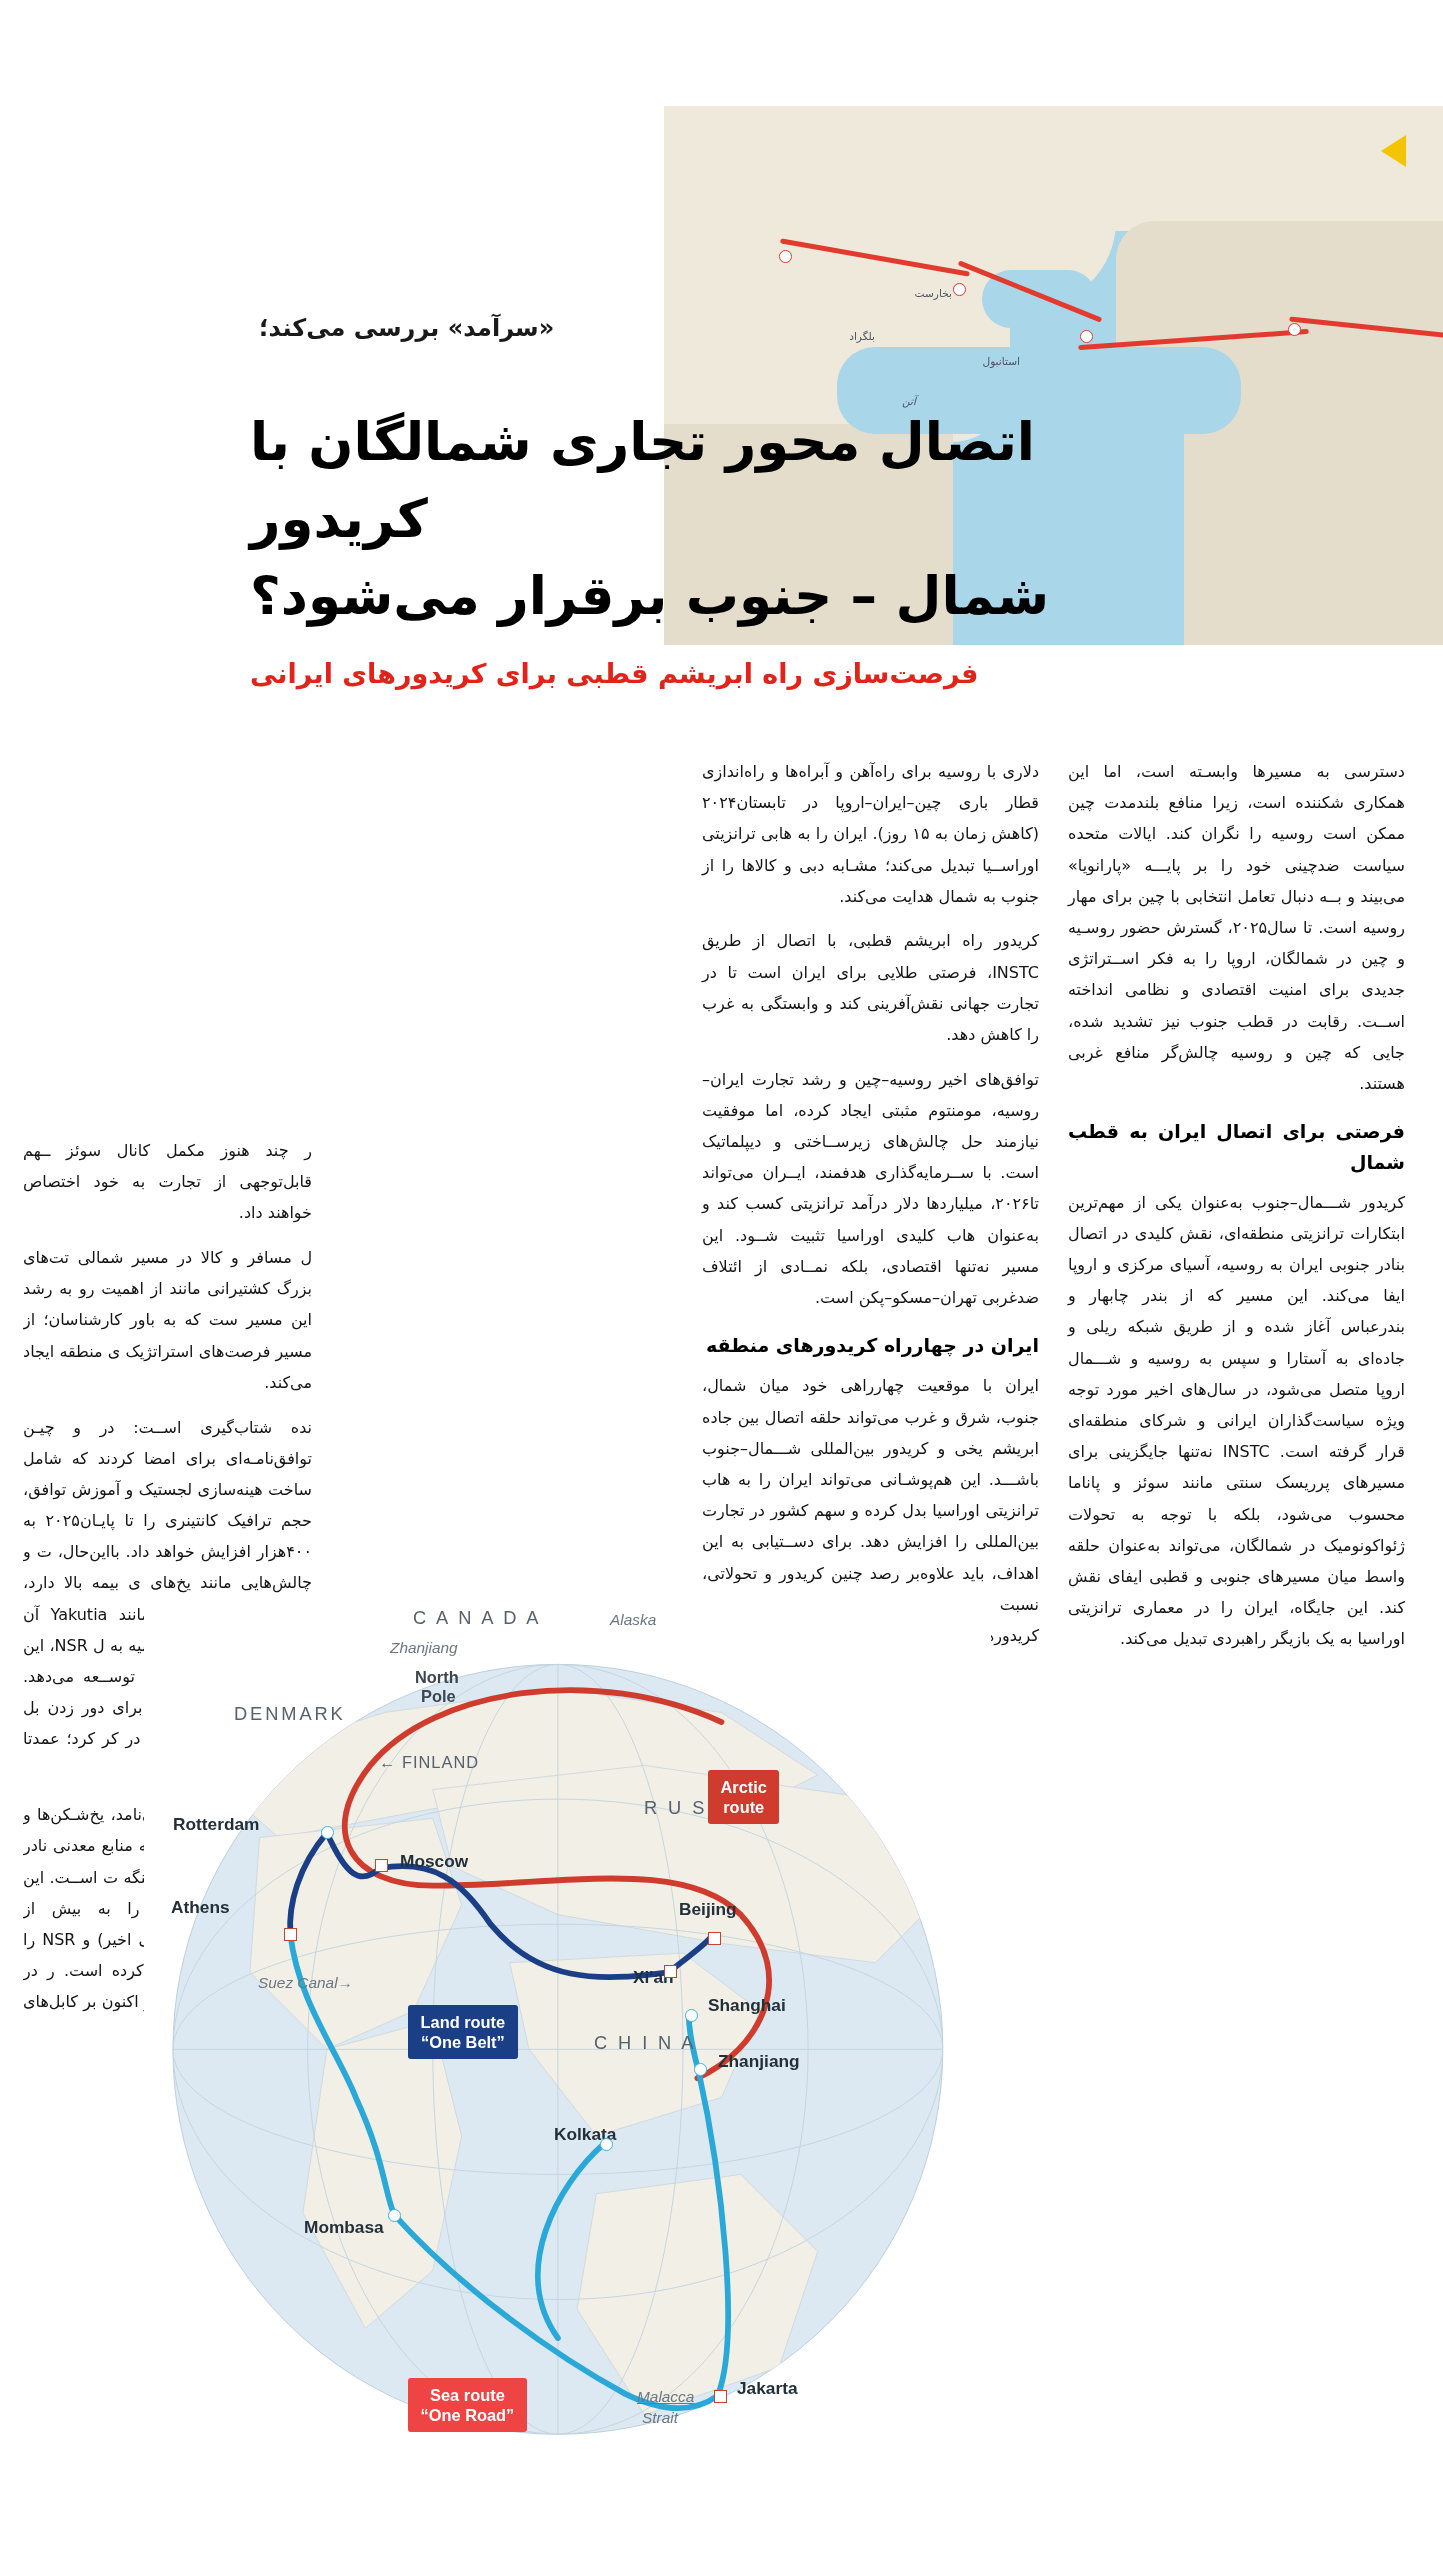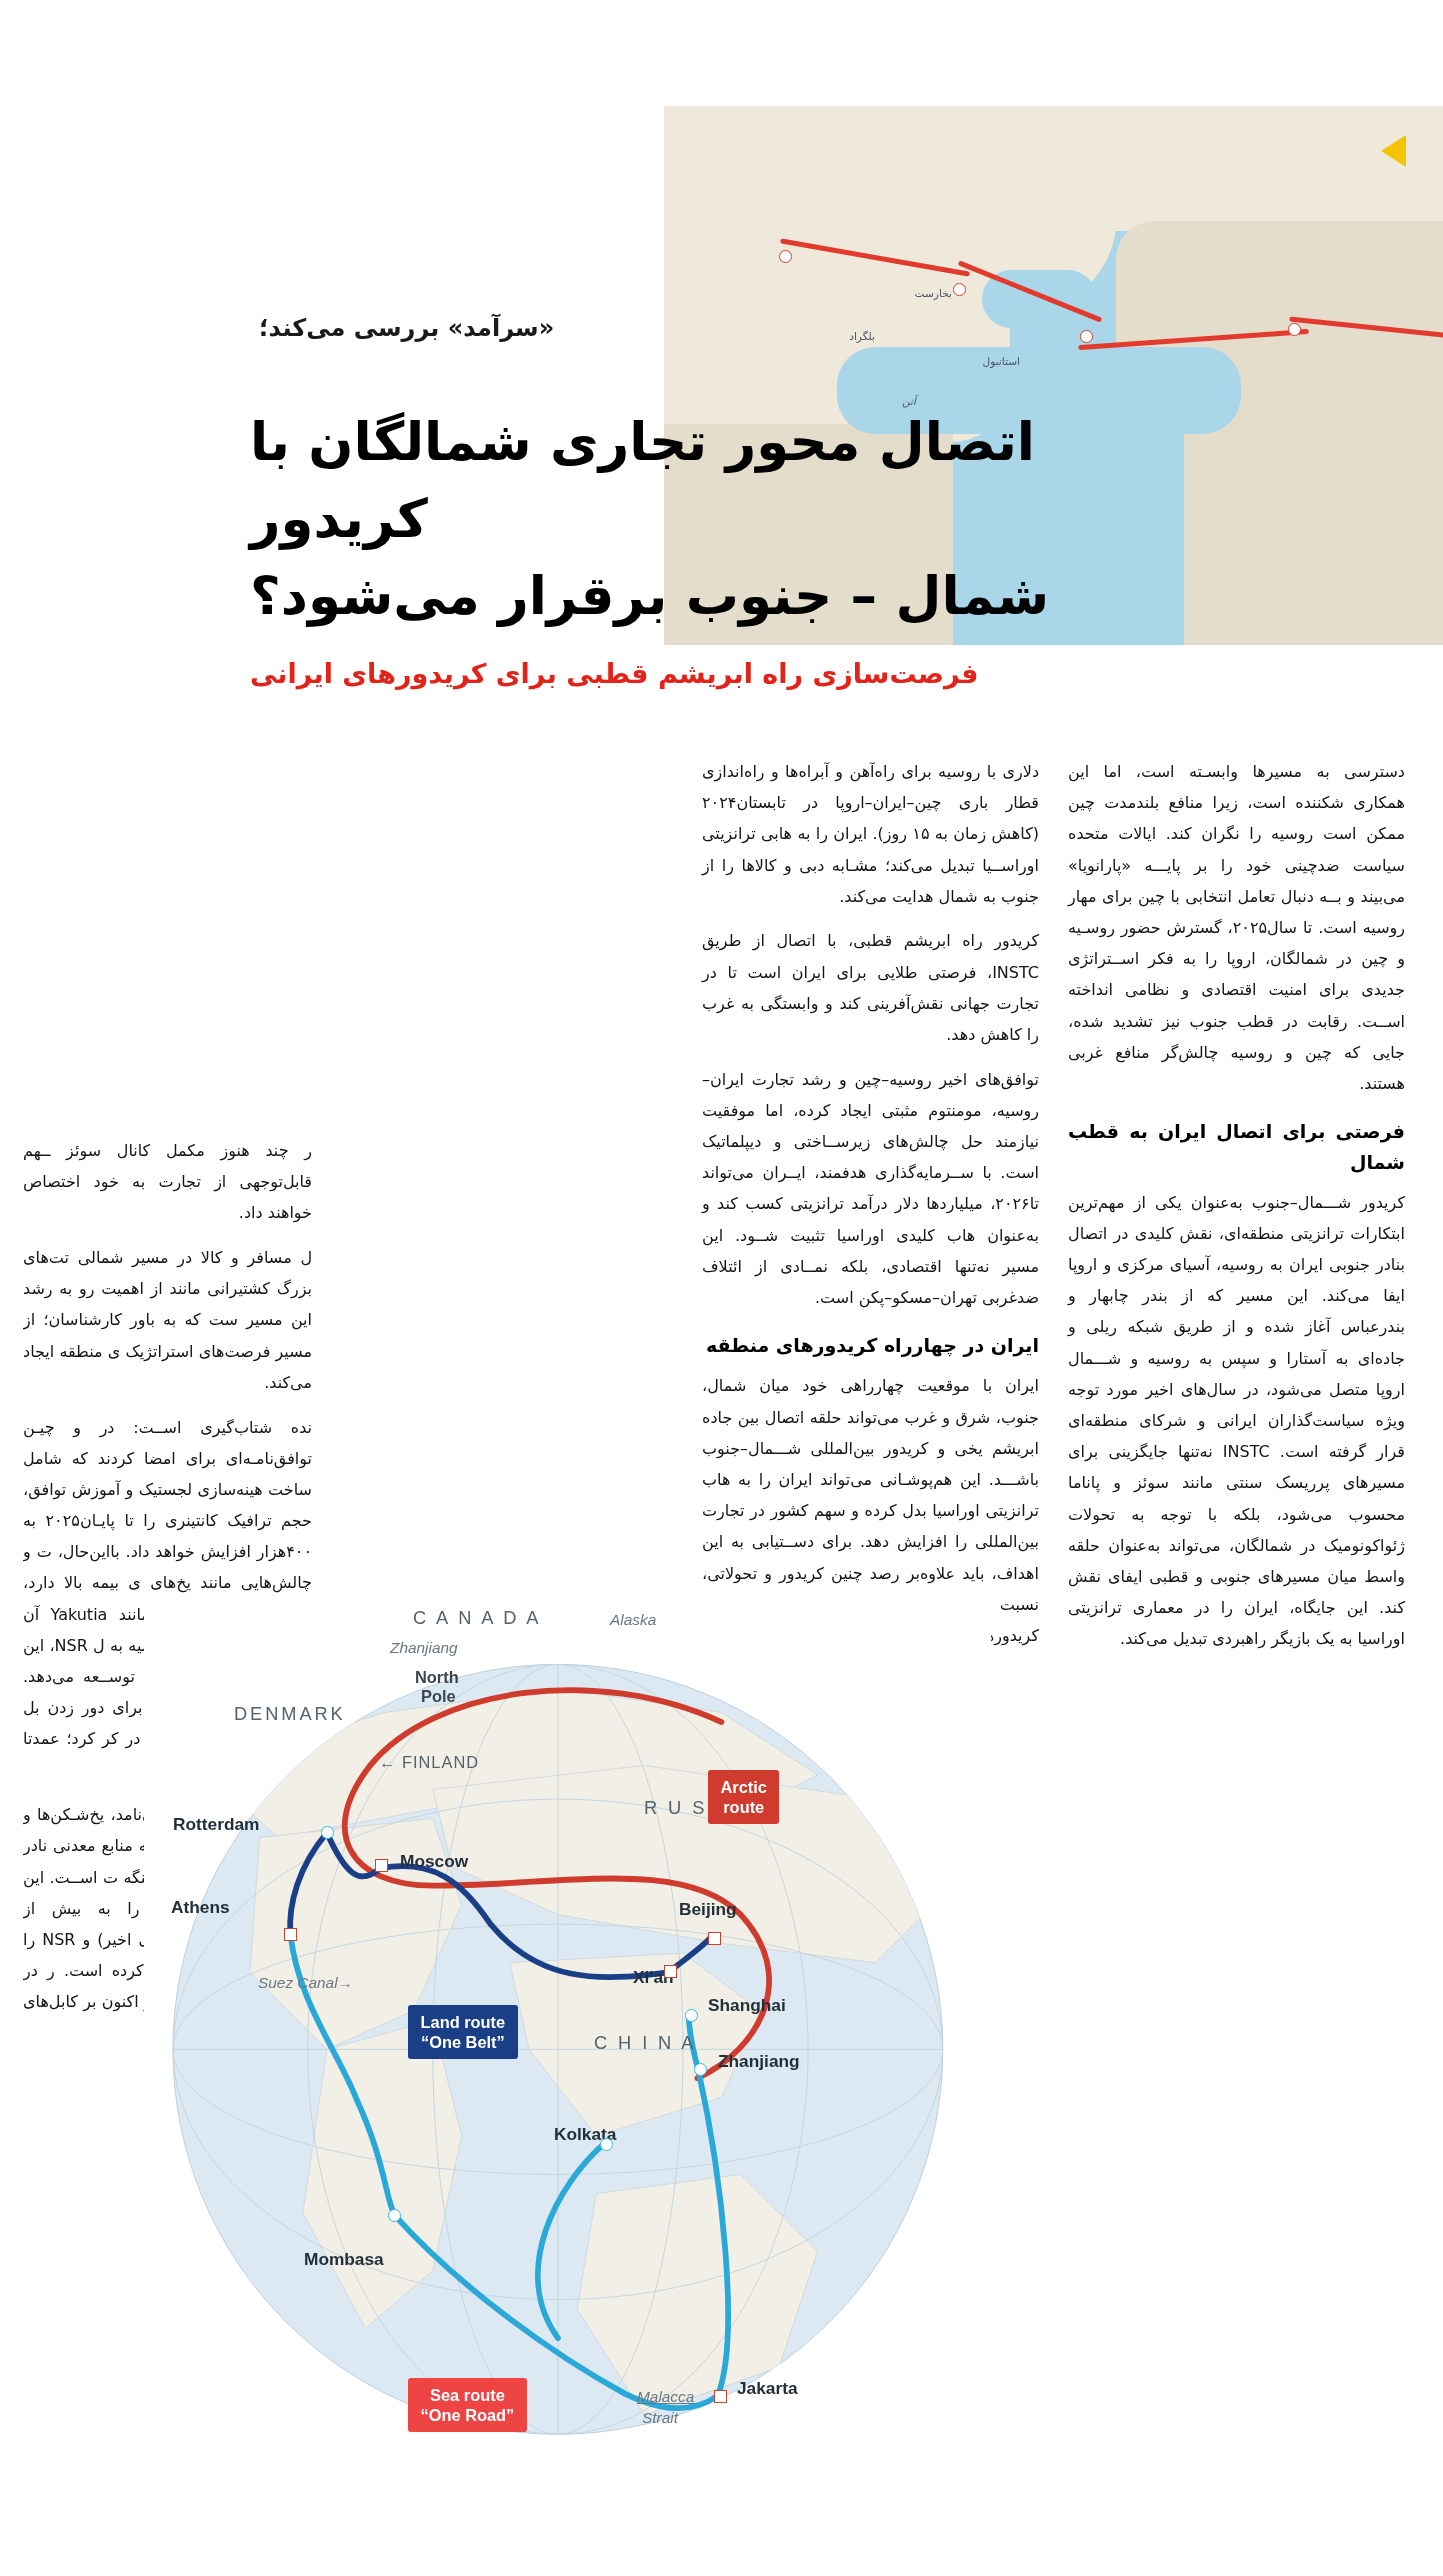--- a/index.html
+++ b/index.html
@@ -305,21 +305,21 @@
 
   <div class="g-label g-city" style="left:564px;top:398px;">Shanghai</div>
   <div class="g-ci" style="left:541px;top:412px;"></div>
 
   <div class="g-label g-city" style="left:574px;top:454px;">Zhanjiang</div>
   <div class="g-ci" style="left:550px;top:466px;"></div>
 
   <div class="g-label g-city" style="left:410px;top:527px;">Kolkata</div>
   <div class="g-ci" style="left:456px;top:541px;"></div>
 
-  <div class="g-label g-city" style="left:160px;top:620px;margin-top:32px;">Mombasa</div>
+  <div class="g-label g-city" style="left:160px;top:620px;">Mombasa</div>
   <div class="g-ci" style="left:244px;top:612px;"></div>
 
   <div class="g-label g-city" style="left:593px;top:781px;">Jakarta</div>
   <div class="g-sq" style="left:570px;top:793px;"></div>
 
   <div class="tagbox tag-red" style="left:564px;top:173px;">
     <span>Arctic</span><br>
     <span>route</span>
   </div>
   <div class="tagbox tag-blue" style="left:264px;top:408px;">

